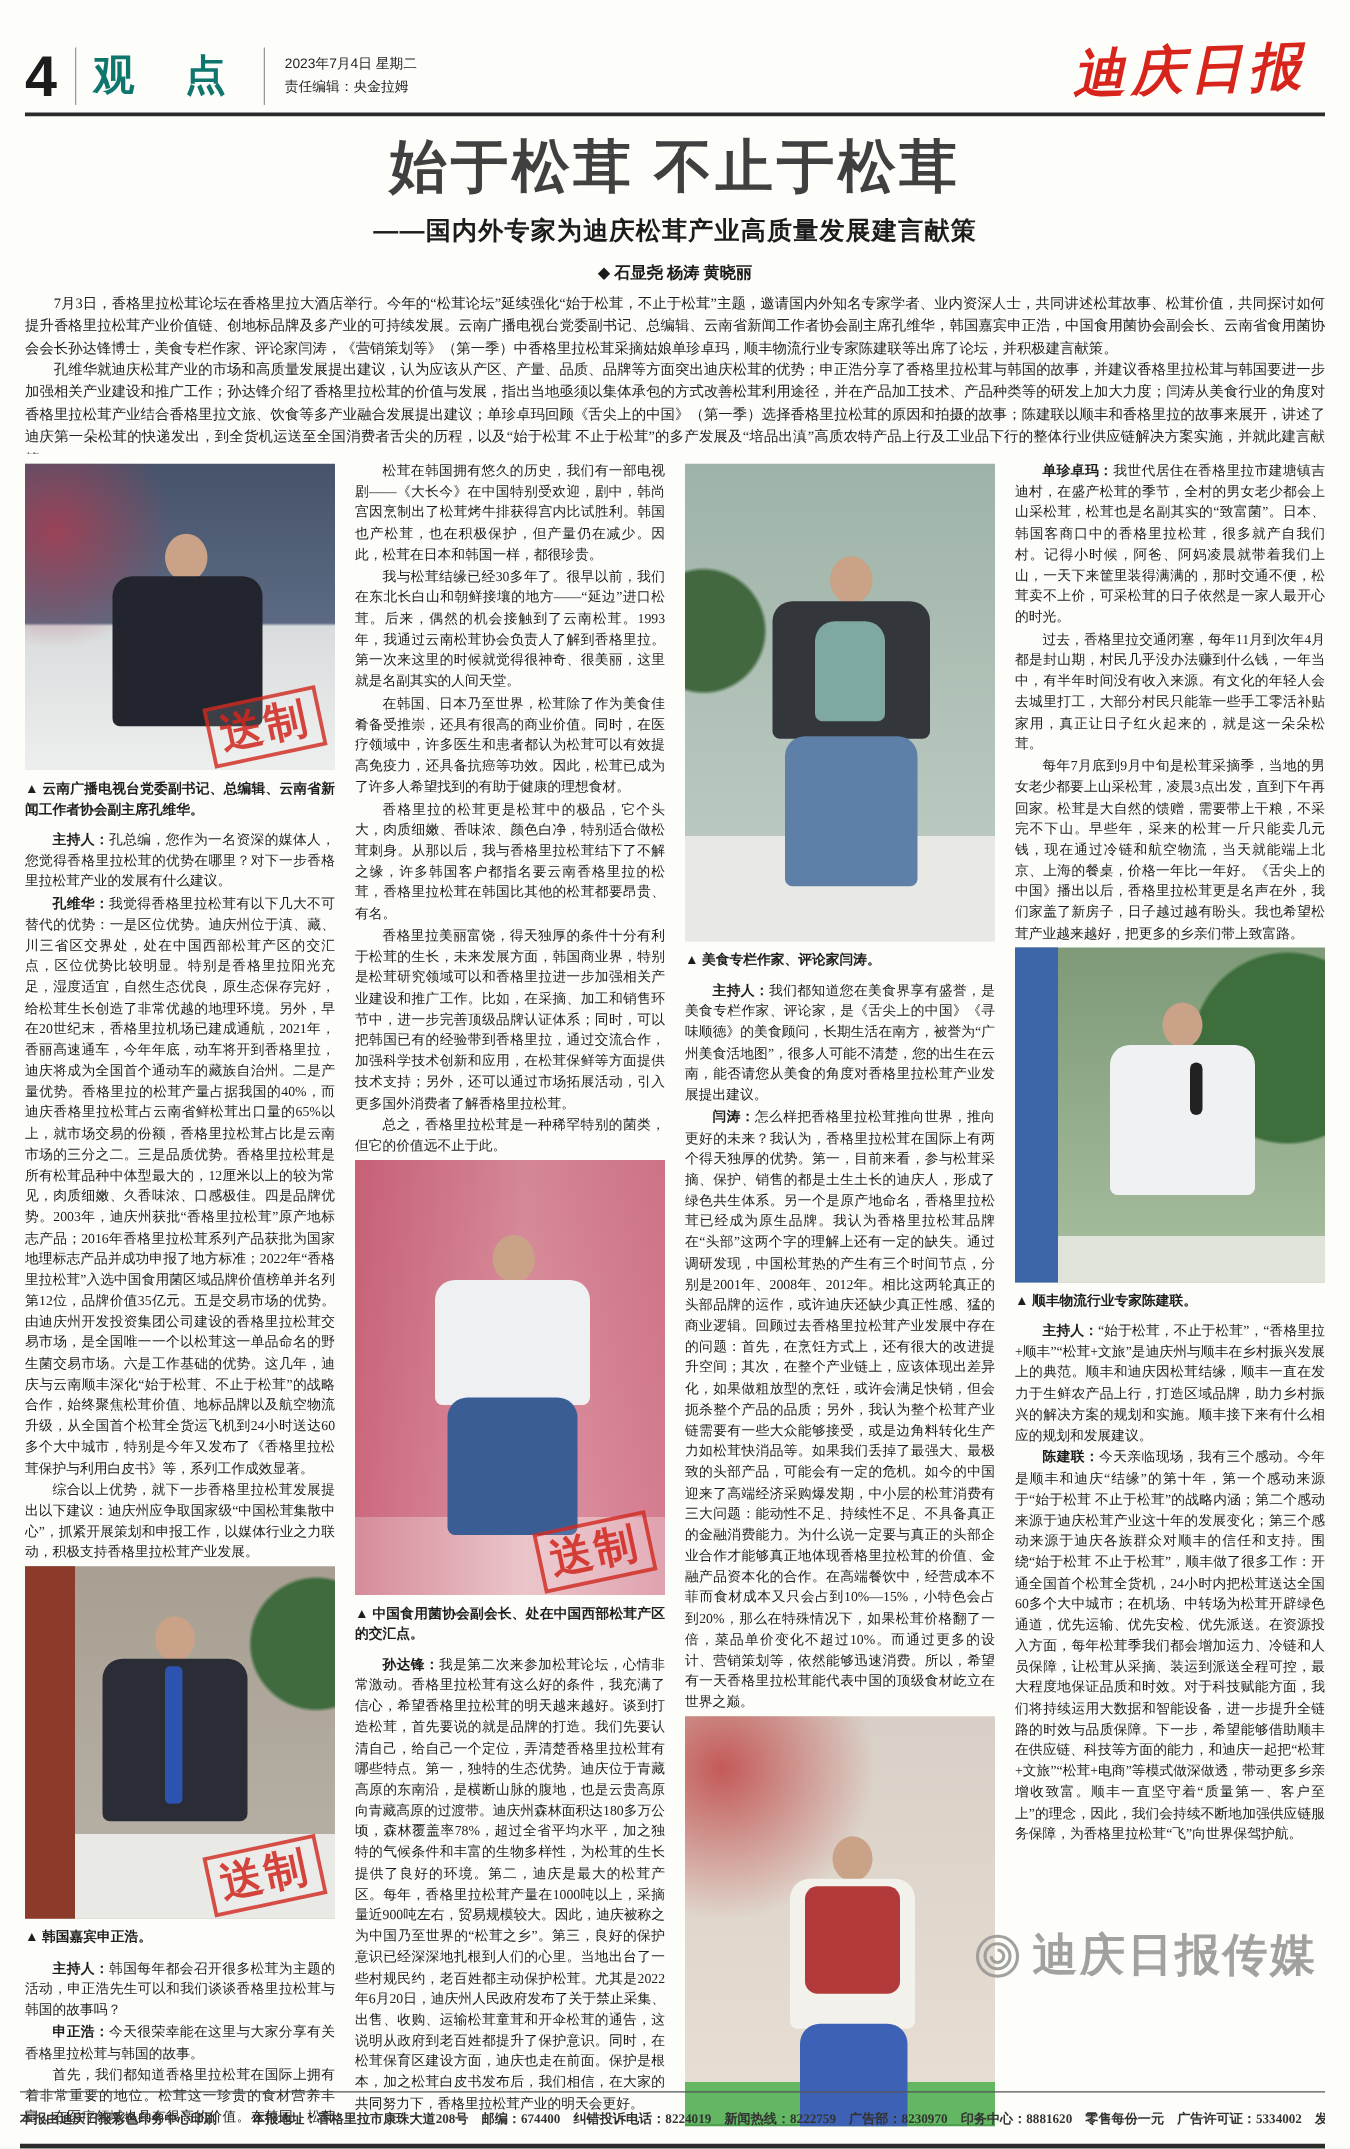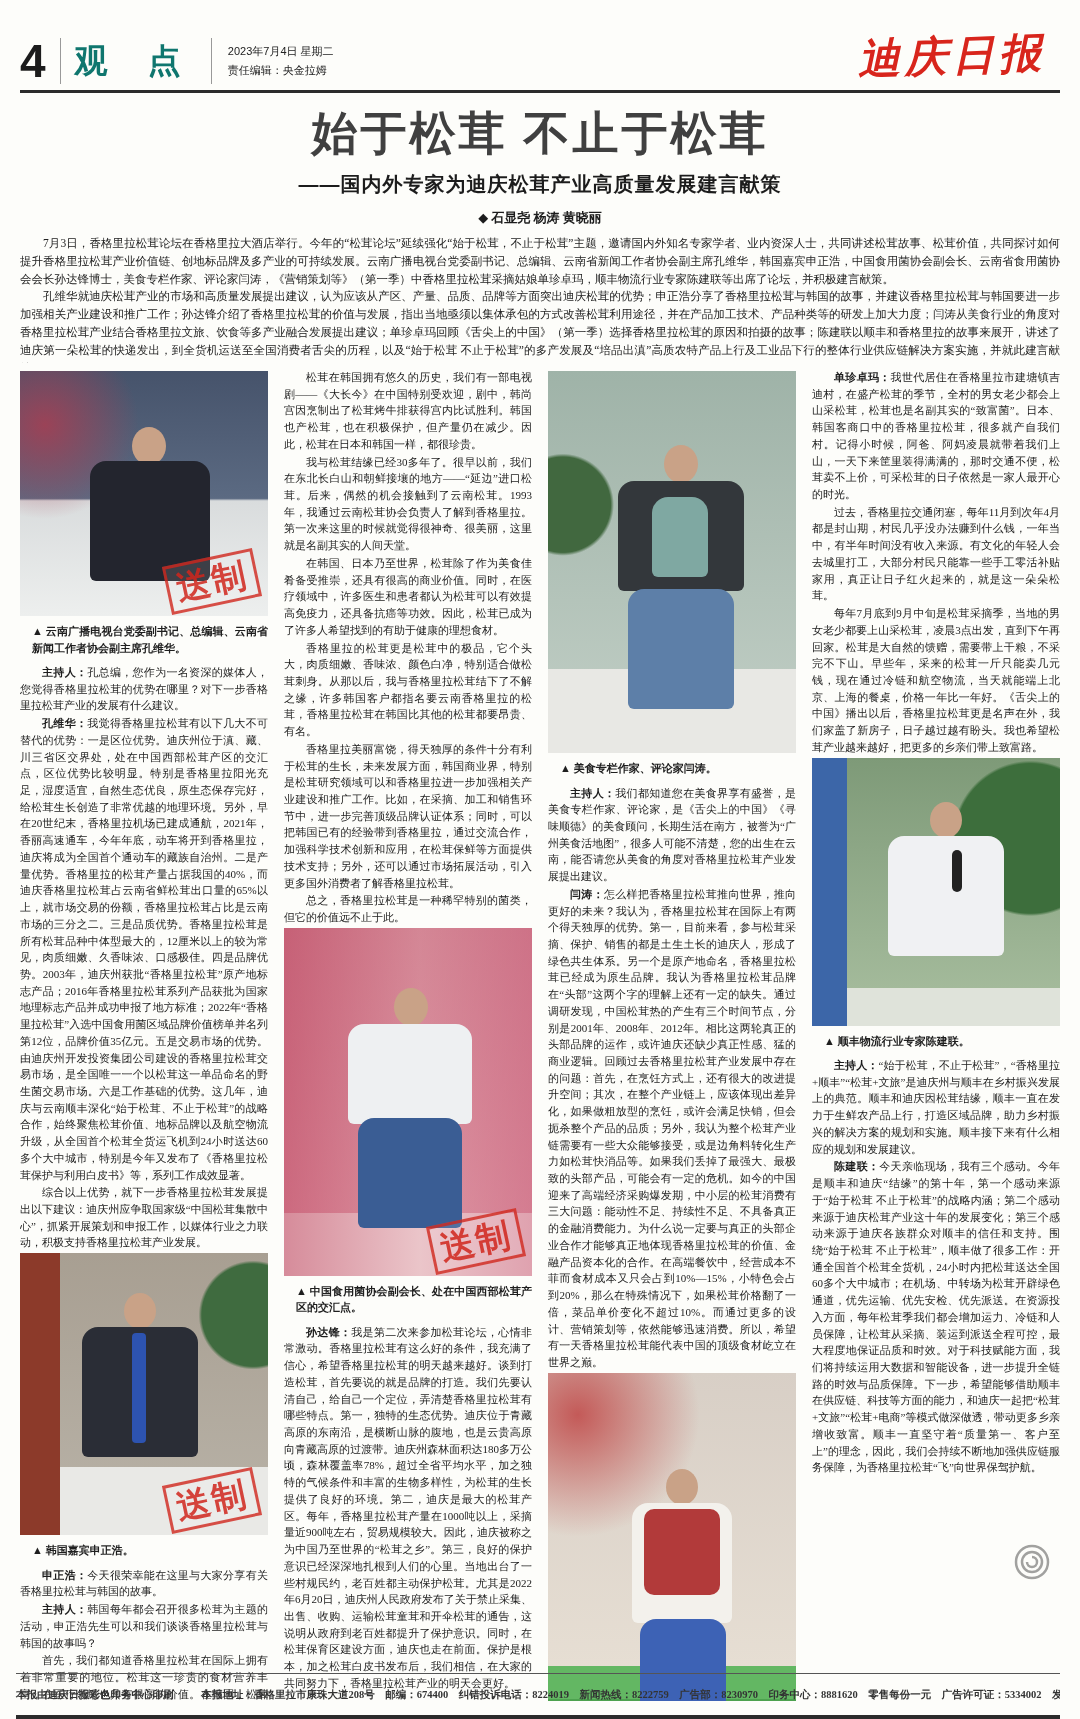--- a/index.html
+++ b/index.html
@@ -26,21 +26,21 @@
   .headline h2 { font-family:"Liberation Sans",sans-serif; font-size:20px; font-weight:700; margin-top:6px; letter-spacing:1px; }
   .byline { text-align:center; font-size:13px; margin-top:6px; font-weight:700; height:18px; }
   
   .intro { margin-top:8px; height:128px; overflow:hidden; }
   .intro p { font-size:11.5px; line-height:1.55; text-align:justify; text-indent:2em; color:#222; }
   
   .cols { display:flex; gap:16px; margin-top:6px; height:1332px; }
   .col { flex:1 1 0; overflow:hidden; }
   .para, .qa { font-size:11px; line-height:1.52; text-align:justify; text-indent:2em; margin-bottom:1px; }
   .qa .speaker { font-weight:900; font-family:"Liberation Sans",sans-serif; }
-  .caption { font-size:11px; line-height:1.5; font-weight:700; color:#1e1e1e; margin:7px 0 8px 12px; text-align:justify; }
+  .caption { font-size:11px; line-height:1.5; font-weight:700; color:#1e1e1e; margin:7px 0 8px 0; text-align:justify; }
   
   .photo { position:relative; width:100%; overflow:hidden; margin-top:2px; background:#cfcfc9; }
   .ph1 { height:245px; background:
       radial-gradient(circle at 10% 22%, rgba(168,62,82,.85), transparent 32%),
       linear-gradient(180deg,#46536b 0%,#5b6a82 52%,#d9dcdd 53%,#edefee 100%); }
   .ph2 { height:282px; background:
       linear-gradient(90deg,#8c3a2a 0 16%, transparent 16%),
       radial-gradient(circle at 94% 22%, #3f6b3f 0 16%, transparent 17%),
       linear-gradient(0deg,#e9e9e6 0 24%, transparent 24%),
       linear-gradient(180deg,#a89f92 0%,#b9b3a8 100%); }
@@ -121,22 +121,22 @@
       <p class="qa"><span class="speaker">主持人：</span><span>孔总编，您作为一名资深的媒体人，您觉得香格里拉松茸的优势在哪里？对下一步香格里拉松茸产业的发展有什么建议。</span></p>
       <p class="qa"><span class="speaker">孔维华：</span><span>我觉得香格里拉松茸有以下几大不可替代的优势：一是区位优势。迪庆州位于滇、藏、川三省区交界处，处在中国西部松茸产区的交汇点，区位优势比较明显。特别是香格里拉阳光充足，湿度适宜，自然生态优良，原生态保存完好，给松茸生长创造了非常优越的地理环境。另外，早在20世纪末，香格里拉机场已建成通航，2021年，香丽高速通车，今年年底，动车将开到香格里拉，迪庆将成为全国首个通动车的藏族自治州。二是产量优势。香格里拉的松茸产量占据我国的40%，而迪庆香格里拉松茸占云南省鲜松茸出口量的65%以上，就市场交易的份额，香格里拉松茸占比是云南市场的三分之二。三是品质优势。香格里拉松茸是所有松茸品种中体型最大的，12厘米以上的较为常见，肉质细嫩、久香味浓、口感极佳。四是品牌优势。2003年，迪庆州获批“香格里拉松茸”原产地标志产品；2016年香格里拉松茸系列产品获批为国家地理标志产品并成功申报了地方标准；2022年“香格里拉松茸”入选中国食用菌区域品牌价值榜单并名列第12位，品牌价值35亿元。五是交易市场的优势。由迪庆州开发投资集团公司建设的香格里拉松茸交易市场，是全国唯一一个以松茸这一单品命名的野生菌交易市场。六是工作基础的优势。这几年，迪庆与云南顺丰深化“始于松茸、不止于松茸”的战略合作，始终聚焦松茸价值、地标品牌以及航空物流升级，从全国首个松茸全货运飞机到24小时送达60多个大中城市，特别是今年又发布了《香格里拉松茸保护与利用白皮书》等，系列工作成效显著。</span></p>
       <p class="para">综合以上优势，就下一步香格里拉松茸发展提出以下建议：迪庆州应争取国家级“中国松茸集散中心”，抓紧开展策划和申报工作，以媒体行业之力联动，积极支持香格里拉松茸产业发展。</p>
       <div class="photo ph2">
         <div class="head" style="left:104px;top:40px;width:32px;height:36px;"></div>
         <div class="torso" style="left:62px;top:74px;width:116px;height:130px;background:#2a2d36;"></div>
         <div class="torso" style="left:112px;top:80px;width:14px;height:110px;background:#2d53b0;border-radius:4px;"></div>
         <div class="stamp">送制</div>
       </div>
       <div class="caption">▲ 韩国嘉宾申正浩。</div>
+      <p class="qa"><span class="speaker">主持人：</span><span>韩国每年都会召开很多松茸为主题的活动，申正浩先生可以和我们谈谈香格里拉松茸与韩国的故事吗？</span></p>
       <p class="qa"><span class="speaker">申正浩：</span><span>今天很荣幸能在这里与大家分享有关香格里拉松茸与韩国的故事。</span></p>
-      <p class="qa"><span class="speaker">主持人：</span><span>韩国每年都会召开很多松茸为主题的活动，申正浩先生可以和我们谈谈香格里拉松茸与韩国的故事吗？</span></p>
       <p class="para">首先，我们都知道香格里拉松茸在国际上拥有着非常重要的地位。松茸这一珍贵的食材营养丰富，在医疗领域也具有很高的价值。在韩国，松茸备受人们喜爱，并被广泛应用于各个领域。</p>
     </div>
 
     <div class="col">
       <p class="para">松茸在韩国拥有悠久的历史，我们有一部电视剧——《大长今》在中国特别受欢迎，剧中，韩尚宫因烹制出了松茸烤牛排获得宫内比试胜利。韩国也产松茸，也在积极保护，但产量仍在减少。因此，松茸在日本和韩国一样，都很珍贵。</p>
       <p class="para">我与松茸结缘已经30多年了。很早以前，我们在东北长白山和朝鲜接壤的地方——“延边”进口松茸。后来，偶然的机会接触到了云南松茸。1993年，我通过云南松茸协会负责人了解到香格里拉。第一次来这里的时候就觉得很神奇、很美丽，这里就是名副其实的人间天堂。</p>
       <p class="para">在韩国、日本乃至世界，松茸除了作为美食佳肴备受推崇，还具有很高的商业价值。同时，在医疗领域中，许多医生和患者都认为松茸可以有效提高免疫力，还具备抗癌等功效。因此，松茸已成为了许多人希望找到的有助于健康的理想食材。</p>
       <p class="para">香格里拉的松茸更是松茸中的极品，它个头大，肉质细嫩、香味浓、颜色白净，特别适合做松茸刺身。从那以后，我与香格里拉松茸结下了不解之缘，许多韩国客户都指名要云南香格里拉的松茸，香格里拉松茸在韩国比其他的松茸都要昂贵、有名。</p>
       <p class="para">香格里拉美丽富饶，得天独厚的条件十分有利于松茸的生长，未来发展方面，韩国商业界，特别是松茸研究领域可以和香格里拉进一步加强相关产业建设和推广工作。比如，在采摘、加工和销售环节中，进一步完善顶级品牌认证体系；同时，可以把韩国已有的经验带到香格里拉，通过交流合作，加强科学技术创新和应用，在松茸保鲜等方面提供技术支持；另外，还可以通过市场拓展活动，引入更多国外消费者了解香格里拉松茸。</p>
       <p class="para">总之，香格里拉松茸是一种稀罕特别的菌类，但它的价值远不止于此。</p>
@@ -183,20 +183,21 @@
       <div class="caption">▲ 顺丰物流行业专家陈建联。</div>
       <p class="qa"><span class="speaker">主持人：</span><span>“始于松茸，不止于松茸”，“香格里拉+顺丰”“松茸+文旅”是迪庆州与顺丰在乡村振兴发展上的典范。顺丰和迪庆因松茸结缘，顺丰一直在发力于生鲜农产品上行，打造区域品牌，助力乡村振兴的解决方案的规划和实施。顺丰接下来有什么相应的规划和发展建议。</span></p>
       <p class="qa"><span class="speaker">陈建联：</span><span>今天亲临现场，我有三个感动。今年是顺丰和迪庆“结缘”的第十年，第一个感动来源于“始于松茸 不止于松茸”的战略内涵；第二个感动来源于迪庆松茸产业这十年的发展变化；第三个感动来源于迪庆各族群众对顺丰的信任和支持。围绕“始于松茸 不止于松茸”，顺丰做了很多工作：开通全国首个松茸全货机，24小时内把松茸送达全国60多个大中城市；在机场、中转场为松茸开辟绿色通道，优先运输、优先安检、优先派送。在资源投入方面，每年松茸季我们都会增加运力、冷链和人员保障，让松茸从采摘、装运到派送全程可控，最大程度地保证品质和时效。对于科技赋能方面，我们将持续运用大数据和智能设备，进一步提升全链路的时效与品质保障。下一步，希望能够借助顺丰在供应链、科技等方面的能力，和迪庆一起把“松茸+文旅”“松茸+电商”等模式做深做透，带动更多乡亲增收致富。顺丰一直坚守着“质量第一、客户至上”的理念，因此，我们会持续不断地加强供应链服务保障，为香格里拉松茸“飞”向世界保驾护航。</span></p>
     </div>
   </div>
 
   <div class="media-logo">
     <svg width="44" height="44" viewBox="0 0 44 44" fill="none">
       <path d="M22 6c9 0 16 7 16 16s-7 16-16 16S6 31 6 22 13 6 22 6zm0 6a10 10 0 100 20 10 10 0 000-20zm0 5a5 5 0 110 10 5 5 0 01-5-5" stroke="#9a9a98" stroke-width="2.5" fill="none"></path>
     </svg>
+    <span>迪庆日报传媒</span>
   </div>
 
   <div class="footer">
     <div class="print-note">本报由迪庆日报彩色印务中心印刷</div>
     <div class="info">本报地址：香格里拉市康珠大道208号　邮编：674400　纠错投诉电话：8224019　新闻热线：8222759　广告部：8230970　印务中心：8881620　零售每份一元　广告许可证：5334002　发行：中国邮政集团公司云南省分公司</div>
   </div>
 
 </div>
 
 </body></html>

